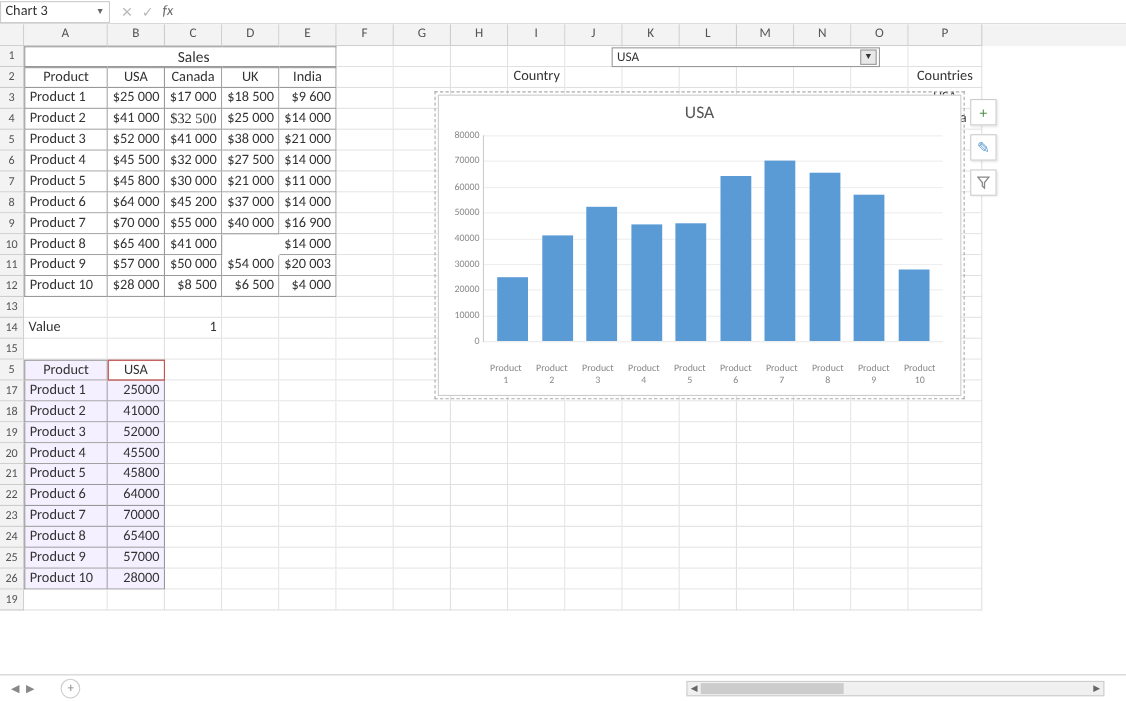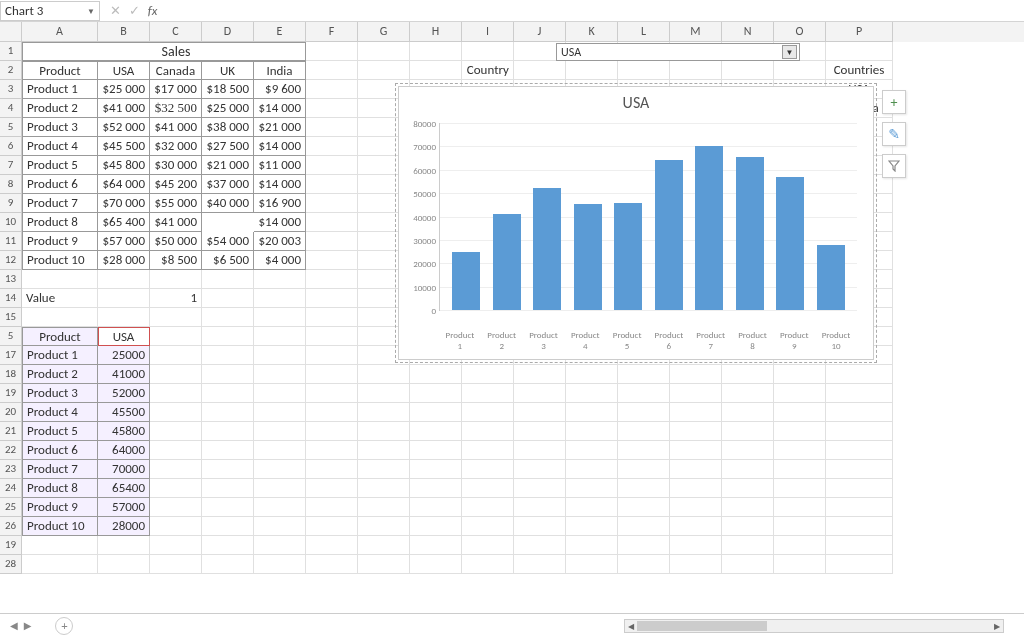--- a/index.html
+++ b/index.html
@@ -590,39 +590,20 @@
         <div class="cell" style="width: 52px;"></div>
         <div class="cell" style="width: 52px;"></div>
         <div class="cell" style="width: 52px;"></div>
         <div class="cell" style="width: 52px;"></div>
         <div class="cell" style="width: 52px;"></div>
         <div class="cell" style="width: 52px;"></div>
         <div class="cell" style="width: 67px;"></div>
       </div>
       <div class="row">
         <div class="row-h">19</div>
-        <div class="cell" style="width: 76px;"></div>
-        <div class="cell" style="width: 52px;"></div>
-        <div class="cell" style="width: 52px;"></div>
-        <div class="cell" style="width: 52px;"></div>
-        <div class="cell" style="width: 52px;"></div>
-        <div class="cell" style="width: 52px;"></div>
-        <div class="cell" style="width: 52px;"></div>
-        <div class="cell" style="width: 52px;"></div>
-        <div class="cell" style="width: 52px;"></div>
-        <div class="cell" style="width: 52px;"></div>
-        <div class="cell" style="width: 52px;"></div>
-        <div class="cell" style="width: 52px;"></div>
-        <div class="cell" style="width: 52px;"></div>
-        <div class="cell" style="width: 52px;"></div>
-        <div class="cell" style="width: 52px;"></div>
-        <div class="cell" style="width: 67px;"></div>
-      </div>
-      <div class="row">
-        <div class="row-h">28</div>
         <div class="cell" style="width: 76px;"></div>
         <div class="cell" style="width: 52px;"></div>
         <div class="cell" style="width: 52px;"></div>
         <div class="cell" style="width: 52px;"></div>
         <div class="cell" style="width: 52px;"></div>
         <div class="cell" style="width: 52px;"></div>
         <div class="cell" style="width: 52px;"></div>
         <div class="cell" style="width: 52px;"></div>
         <div class="cell" style="width: 52px;"></div>
         <div class="cell" style="width: 52px;"></div>

